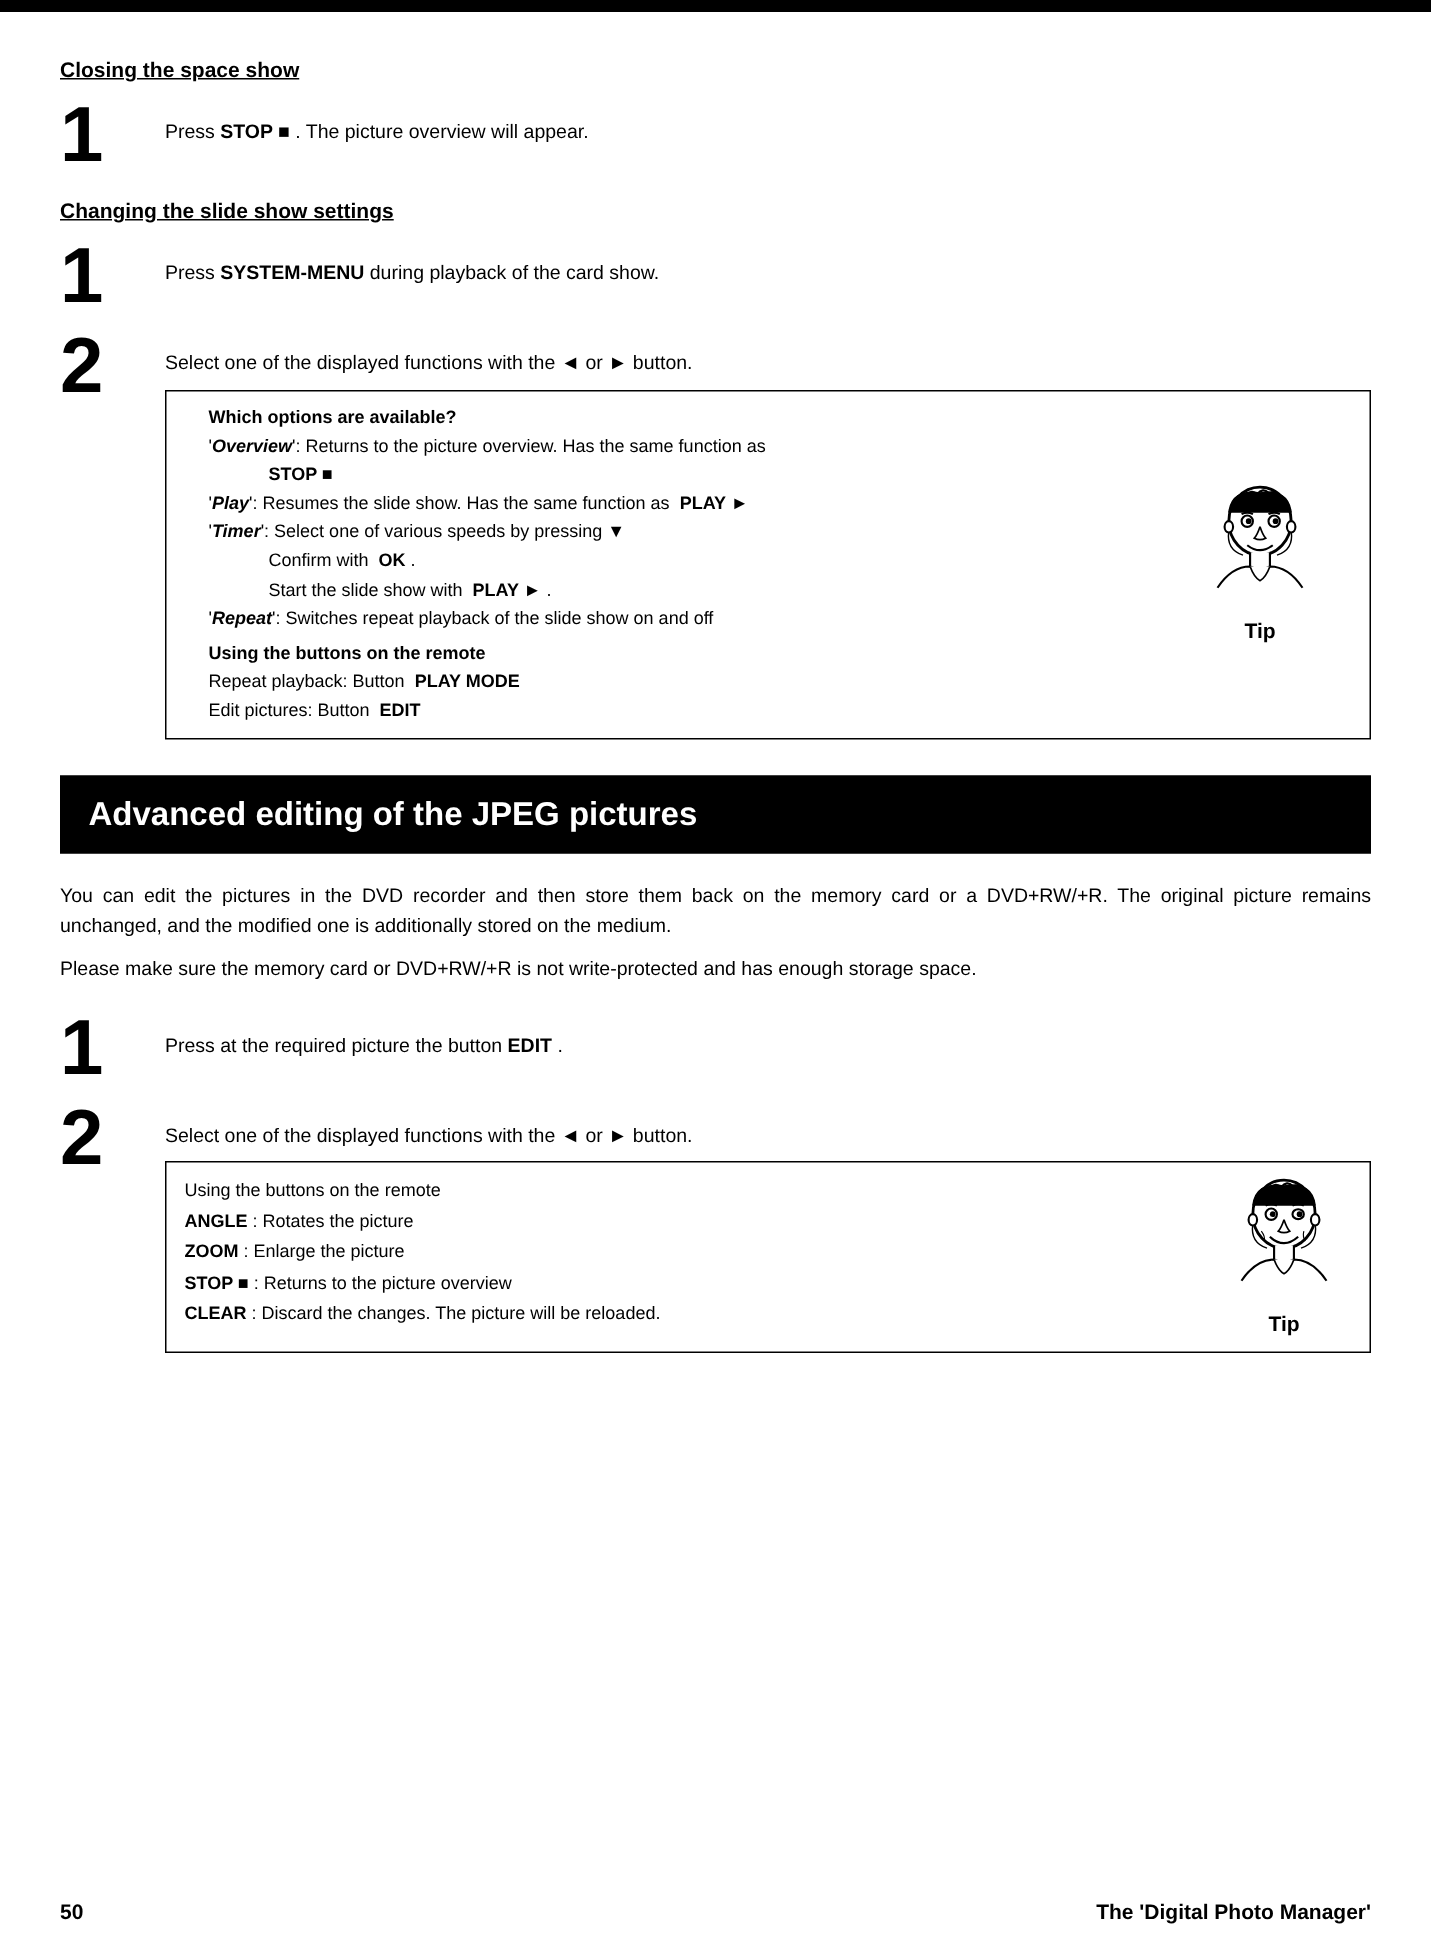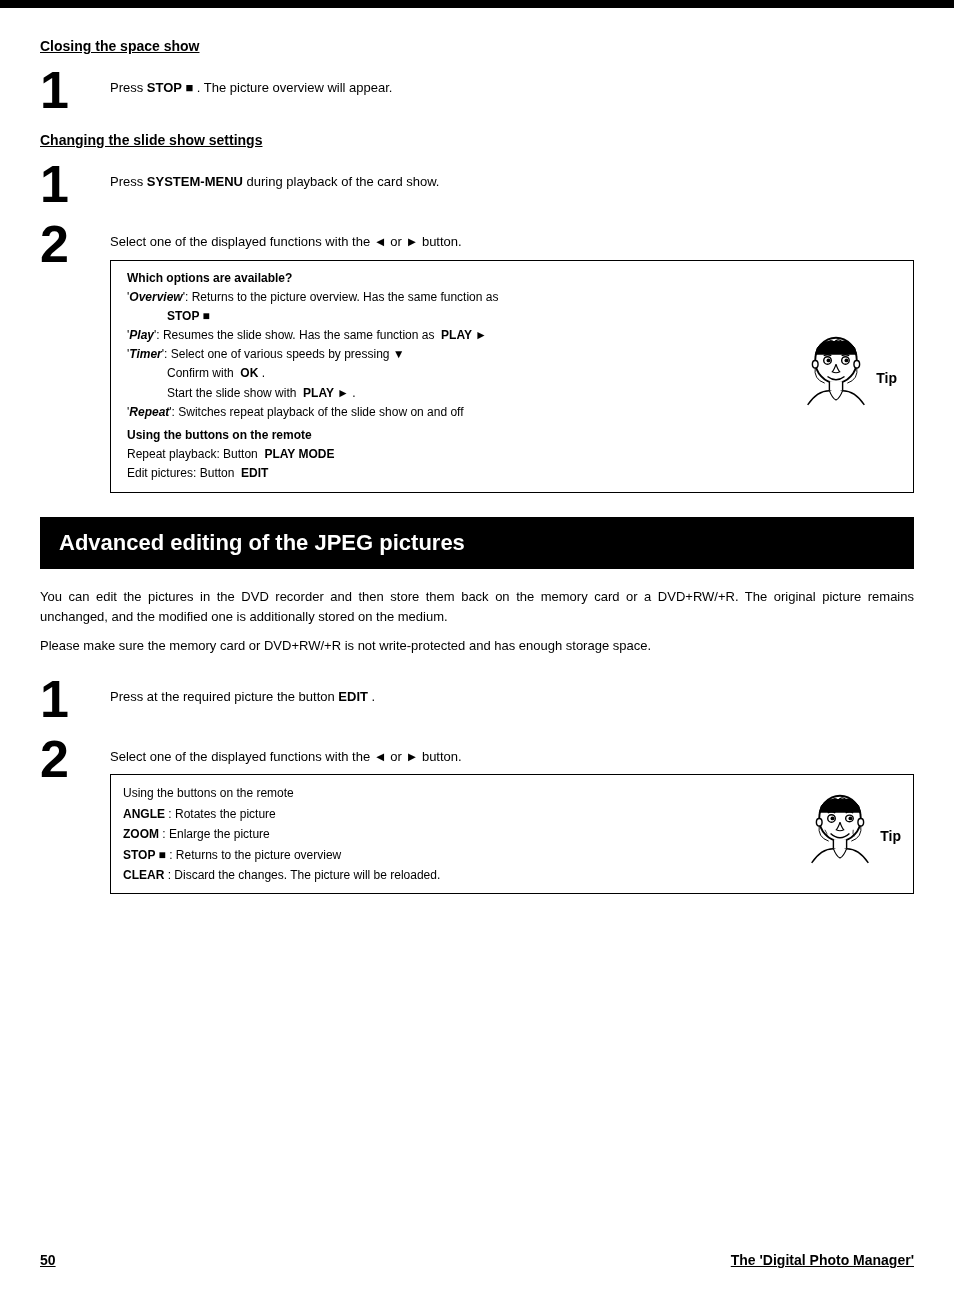--- a/index.html
+++ b/index.html
@@ -52,42 +52,42 @@
     .step-content {
       padding-top: 14px;
       flex: 1;
       font-size: 13px;
       line-height: 1.5;
     }
 
     
     .info-box {
       border: 1px solid #000;
-      padding: 8px 16px;
+      padding: 8px 28px;
       margin-top: 8px;
       position: relative;
       display: flex;
       gap: 10px;
       align-items: center;
     }
 
     .info-box-text {
       flex: 1;
       font-size: 12px;
       line-height: 1.6;
     }
 
     .info-box-text .box-heading {
       font-weight: bold;
       font-size: 12px;
     }
 
     .tip-figure {
       display: flex;
-      flex-direction: row;
+      flex-direction: column;
       align-items: center;
       min-width: 90px;
     }
 
     .tip-label {
       font-size: 14px;
       font-weight: bold;
       margin-top: 4px;
     }
 
@@ -132,30 +132,29 @@
 
     .bottom-info-text {
       flex: 1;
       font-size: 12px;
       line-height: 1.7;
     }
 
     
     .footer {
       position: absolute;
-      bottom: 34px;
+      bottom: 20px;
       left: 0;
       width: 100%;
       display: flex;
       justify-content: space-between;
       align-items: center;
       padding: 0 40px;
       font-size: 14px;
       font-weight: bold;
-      text-decoration: underline;
     }
 
     
     .bold { font-weight: bold; }
     
     .italic { font-style: italic; }
 
     
     .section-block {
       margin-bottom: 16px;

